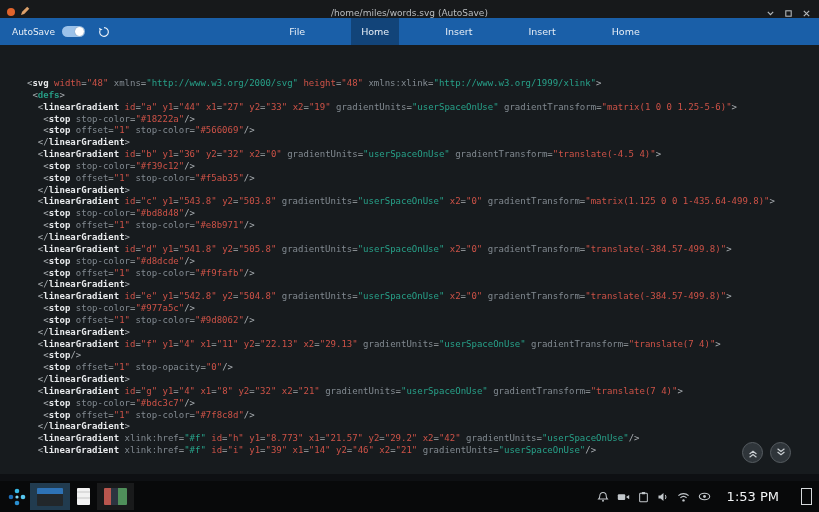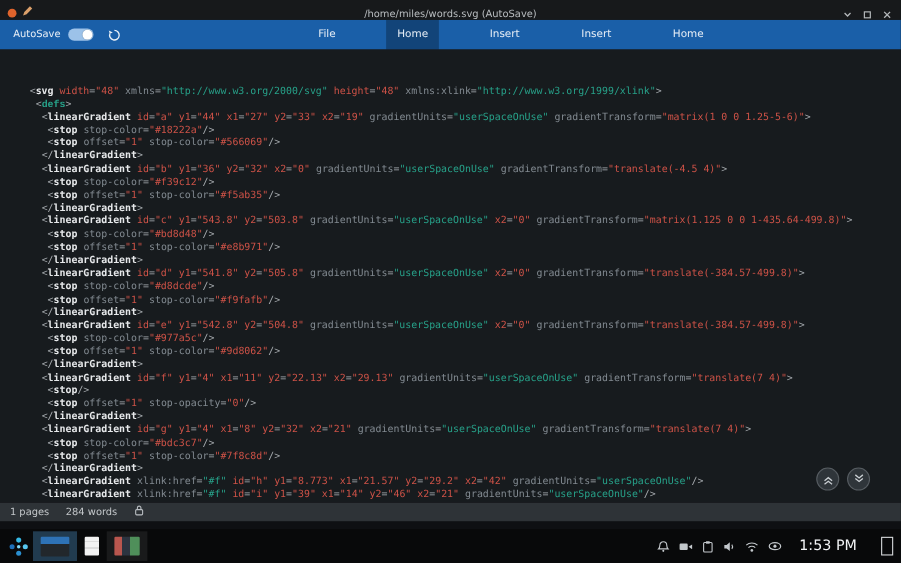--- a/index.html
+++ b/index.html
@@ -131,30 +131,20 @@
           </svg>
       </div>
       <div class="fab">
         <svg width="12" height="12" viewBox="0 0 14 14">
             <path d="M3 2l4 3.2L11 2M3 5.8L7 9l4-3.2" fill="none" stroke="#cacfd3" stroke-width="1.4"></path>
           </svg>
       </div>
     </div>
   </div>
 
-  <div class="statusbar">
-    <span>1 pages</span>
-    <span>284 words</span>
-    <span>
-      <svg width="9" height="10" viewBox="0 0 10 11">
-          <rect x="1.5" y="4.7" width="7" height="5.3" rx="1" fill="none" stroke="#b9bec2" stroke-width="1.1"></rect>
-          <path d="M3.2 4.7V3a1.8 1.8 0 0 1 3.6 0v1.7" fill="none" stroke="#b9bec2" stroke-width="1.1"></path>
-        </svg>
-    </span>
-  </div>
 
   <div class="desktop-gap"></div>
 
   <div class="taskbar">
     <div class="launcher">
       <svg width="20" height="20" viewBox="0 0 20 20">
         <circle cx="10" cy="4" r="2.3" fill="#35b9e6"></circle>
         <circle cx="4" cy="10" r="2.3" fill="#1d6fb8"></circle>
         <circle cx="16" cy="10" r="2.3" fill="#57c7f0"></circle>
         <circle cx="10" cy="16" r="2.3" fill="#2a8fd0"></circle>

